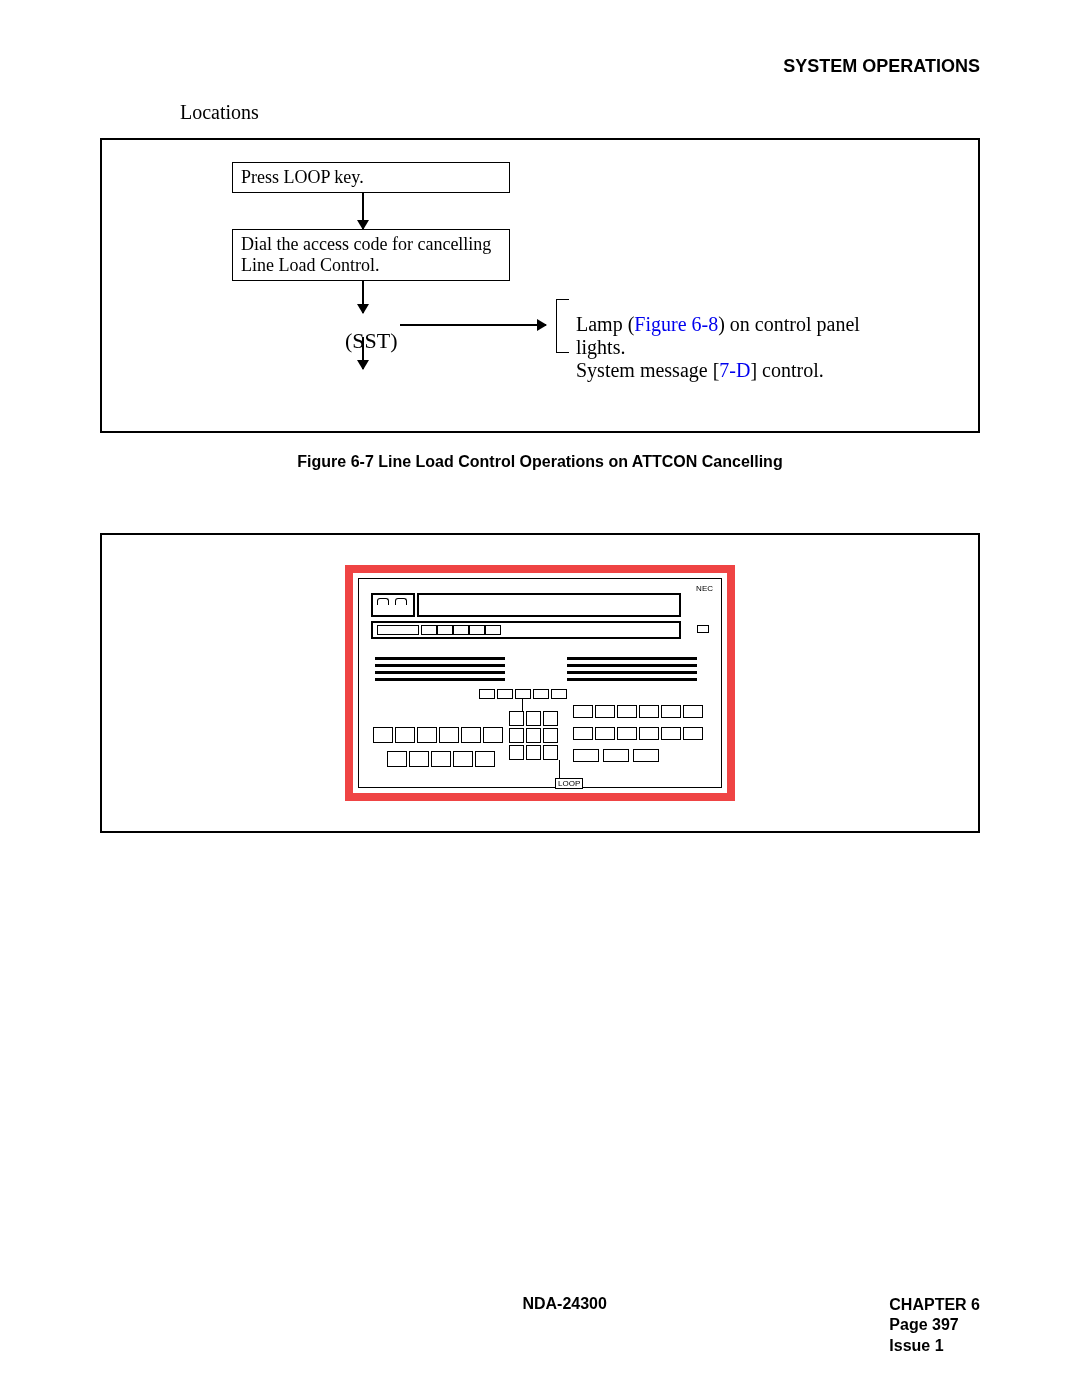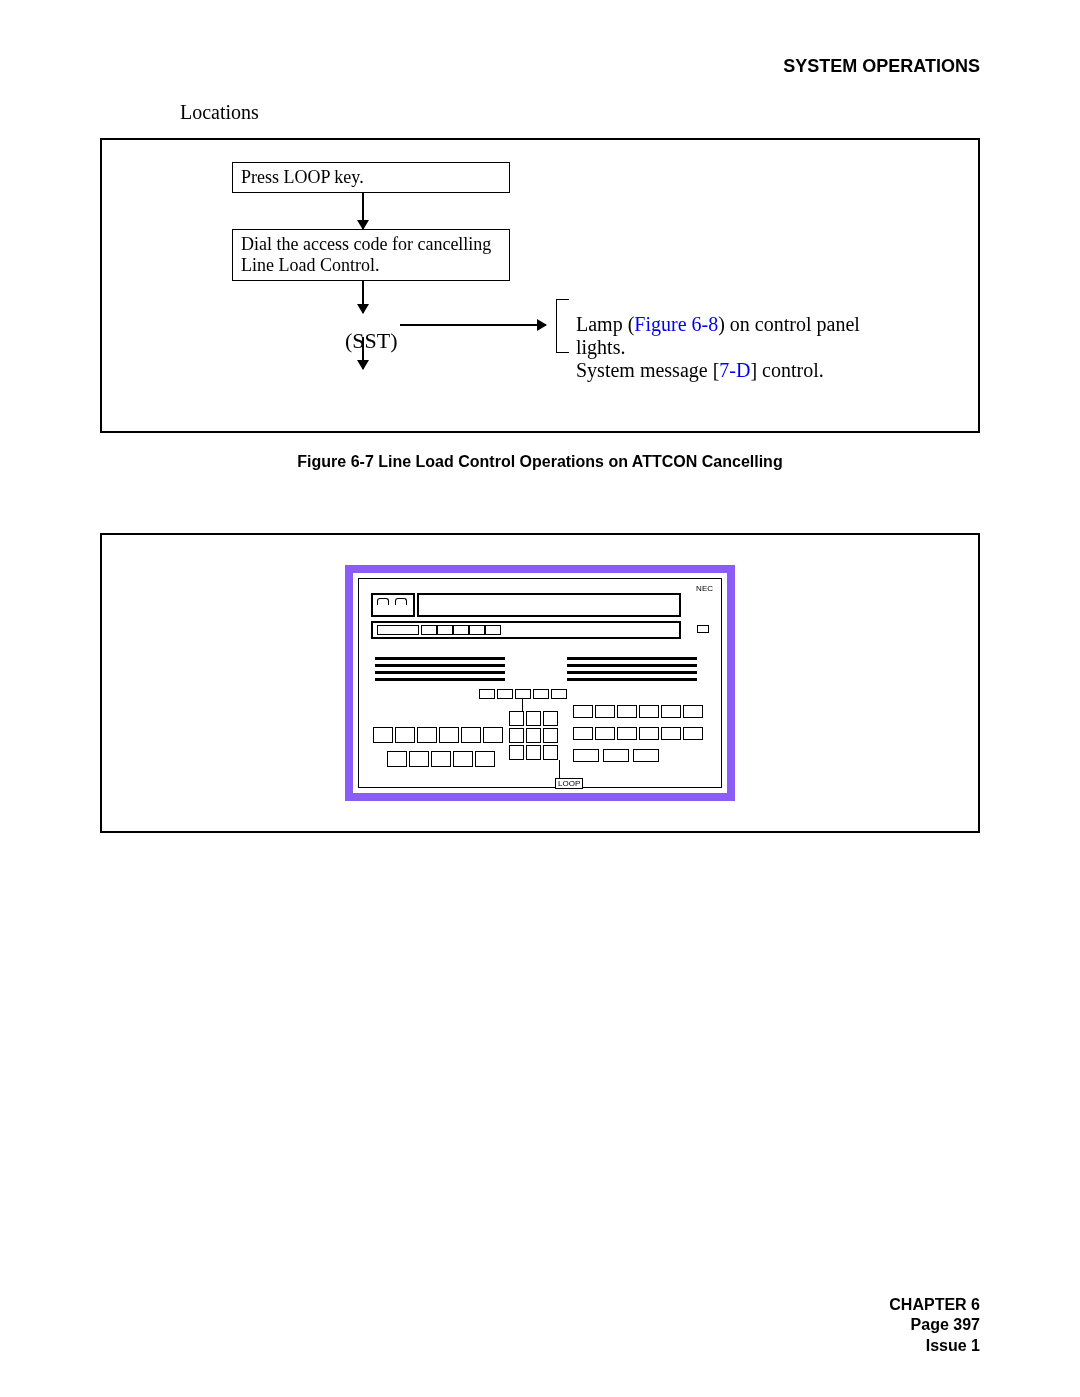--- a/index.html
+++ b/index.html
@@ -119,21 +119,21 @@
     width: 100%;
     box-sizing: border-box;
     height: 300px;
     display: flex;
     align-items: center;
     justify-content: center;
   }
   .attcon {
     width: 390px;
     height: 236px;
-    border: 8px solid #8b5cf6;
+    border: 8px solid #ef4444;
     background: #fff;
     position: relative;
     box-sizing: border-box;
   }
   .attcon .inner {
     position: absolute;
     inset: 5px;
     border: 1.5px solid #000;
   }
   .nec {
@@ -207,21 +207,21 @@
     bottom: 40px;
     left: 100px;
     right: 100px;
     font-family: Arial, Helvetica, sans-serif;
     font-weight: bold;
     font-size: 16px;
     display: flex;
     justify-content: space-between;
   }
   .footer .center { flex:1; text-align:center; }
-  .footer .right { text-align:right; line-height:1.3; }
+  .footer .right { text-align:left; line-height:1.3; }
 </style>
 </head>
 <body>
 
 <div class="page">
   <div class="header">SYSTEM OPERATIONS</div>
   <div class="section-sub">Locations</div>
 
   <div class="flowbox-outer">
     <div class="step-box" style="width:260px">Press LOOP key.</div>
@@ -328,18 +328,19 @@
         <div class="lamp-line" style="left:200px;top:181px;height:18px"></div>
         <div class="lamp-lbl" style="left:196px;top:199px">LOOP</div>
       </div>
     </div>
   </div>
 
 </div>
 
 <div class="footer">
   <div style="width:140px"></div>
+  <div class="center">NDA-24300</div>
   <div class="right">
     <div>CHAPTER 6</div>
     <div>Page 397</div>
     <div>Issue 1</div>
   </div>
 </div>
 
 </body></html>

